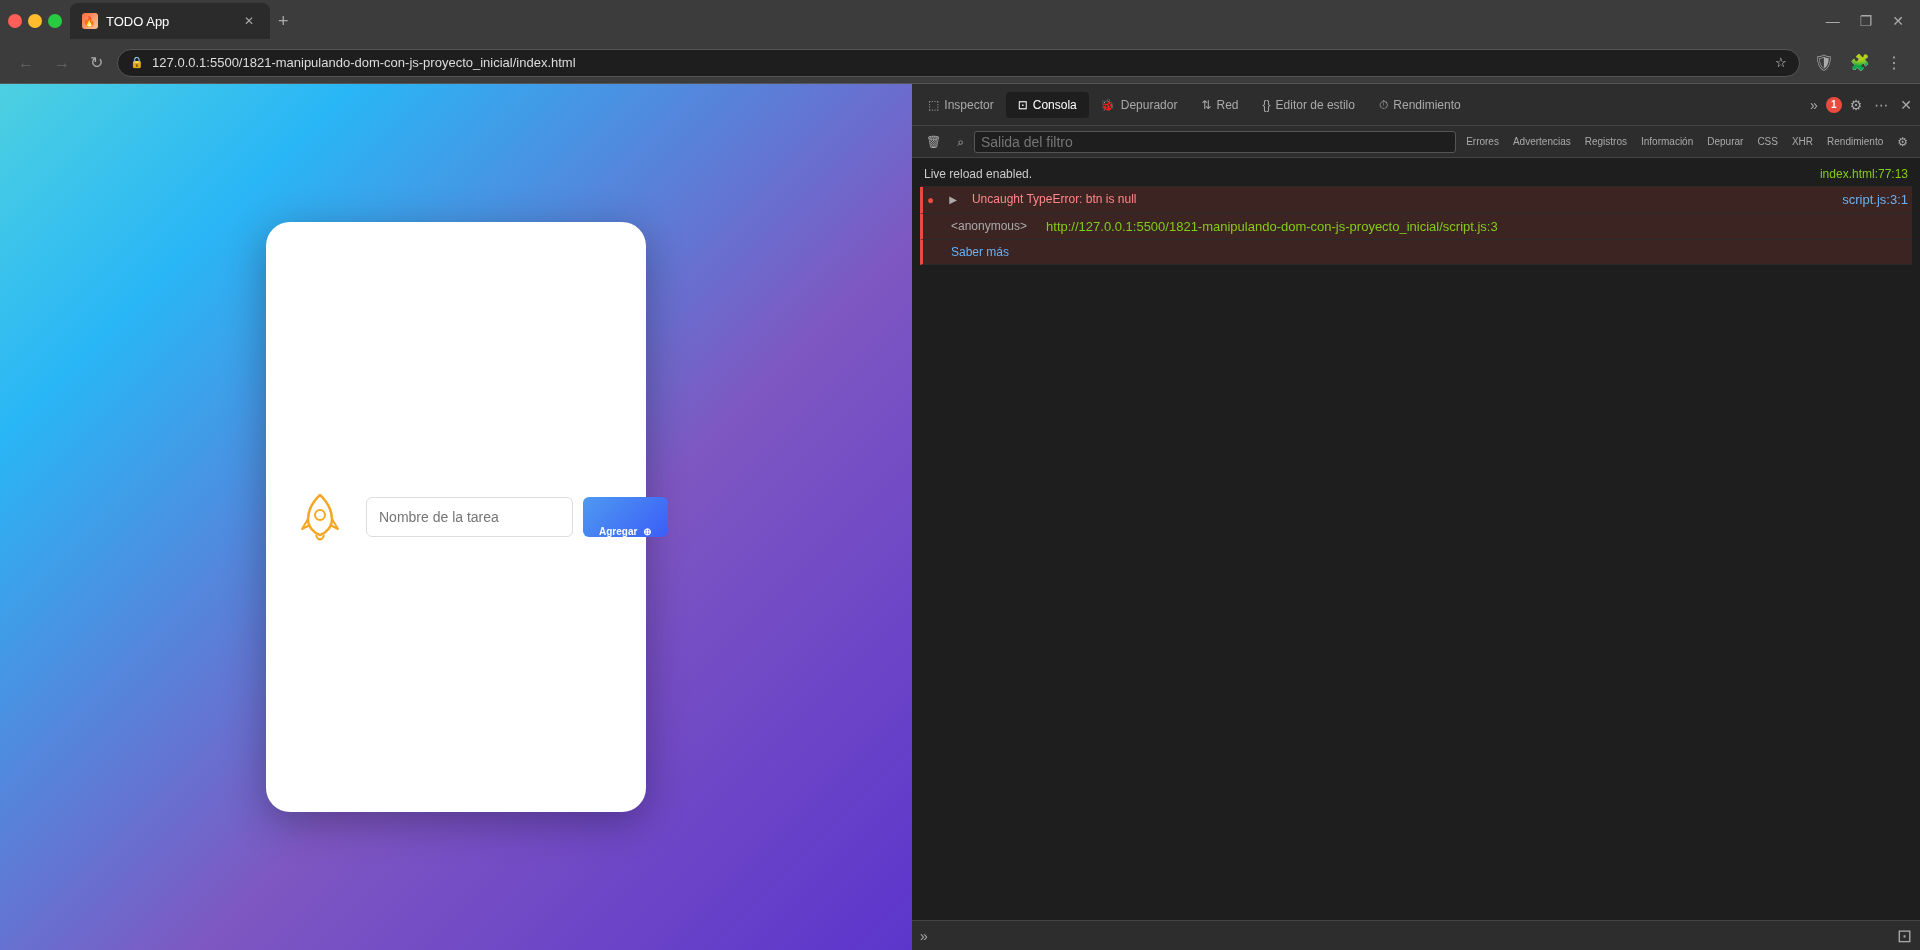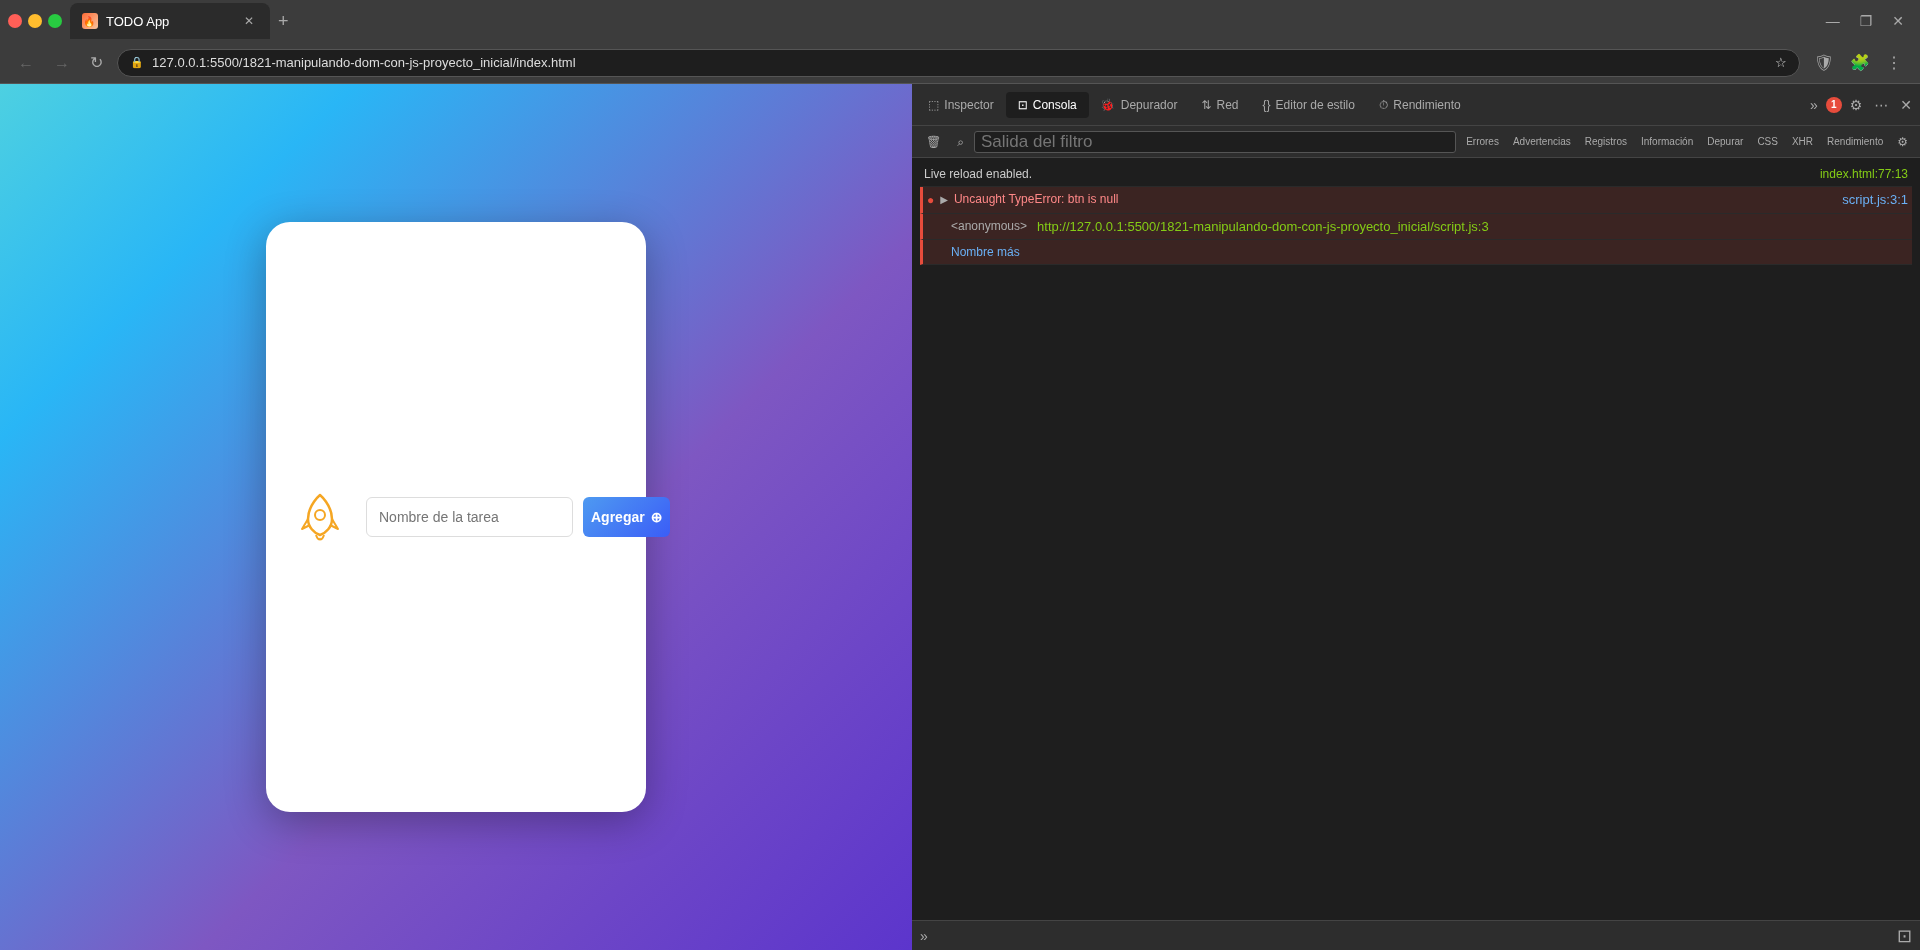--- a/index.html
+++ b/index.html
@@ -174,30 +174,30 @@
       border: 1.5px solid #ddd;
       border-radius: 6px;
       padding: 0 12px;
       font-size: 14px;
       color: #999;
       outline: none;
     }
 
     .add-btn {
       height: 40px;
-      padding: 0 8px;
+      padding: 0 16px;
       background: linear-gradient(135deg, #4e9af1, #3b5df7);
       border: none;
       border-radius: 6px;
       color: white;
-      font-size: 14px;
+      font-size: 10px;
       font-weight: 600;
       cursor: pointer;
       display: flex;
-      align-items: center;
+      align-items: flex-end;
       gap: 6px;
       white-space: nowrap;
     }
 
     .todo-list-container {
       width: 100%;
       flex: 1;
       overflow-y: auto;
       position: relative;
     }
@@ -358,21 +358,21 @@
       border-radius: 3px;
     }
 
     .console-filter {
       flex: 1;
       height: 22px;
       background: #1e1e1e;
       border: 1px solid #555;
       border-radius: 3px;
       color: #ccc;
-      font-size: 17px;
+      font-size: 14px;
       padding: 0 6px;
     }
 
     .console-filter-btns {
       display: flex;
       gap: 2px;
     }
 
     .filter-btn {
       background: transparent; border: none; color: #aaa;
@@ -393,21 +393,21 @@
       display: flex;
       flex-direction: column;
       gap: 0;
     }
 
     .console-msg {
       padding: 3px 4px;
       border-bottom: 1px solid #2a2a2a;
       display: flex;
       align-items: flex-start;
-      gap: 6px;
+      gap: 15px;
       line-height: 1.5;
       font-size: 12px;
     }
 
     .console-msg.info {
       color: #ccc;
     }
 
     .console-msg.error {
       background: rgba(231, 76, 60, 0.15);
@@ -619,21 +619,21 @@
             <span class="console-error-icon">●</span>
             <span class="console-expand">▶</span>
             <span style="flex:1;">Uncaught TypeError: btn is null</span>
             <a class="console-link" style="color:#6ab0f5;font-size:13px;">script.js:3:1</a>
           </div>
           <div class="console-msg error" style="padding-left:28px;">
             <span style="color:#aaa;margin-right:4px;">&lt;anonymous&gt;</span>
             <a class="console-link" style="font-size:13px;word-break:break-all;">http://127.0.0.1:5500/1821-manipulando-dom-con-js-proyecto_inicial/script.js:3</a>
           </div>
           <div class="console-msg error" style="padding-left:28px;">
-            <a class="console-link" style="color:#6ab0f5;">Nombre más</a>
+            <a class="console-link" style="color:#6ab0f5;">Saber más</a>
           </div>
         </div>
       </div>
 
       <div class="console-action-row">
         <span class="console-expand-icon">»</span>
         <span class="separator-icon" style="margin-left:auto;color:#aaa;">⊡</span>
       </div>
     </div>
   </div>

